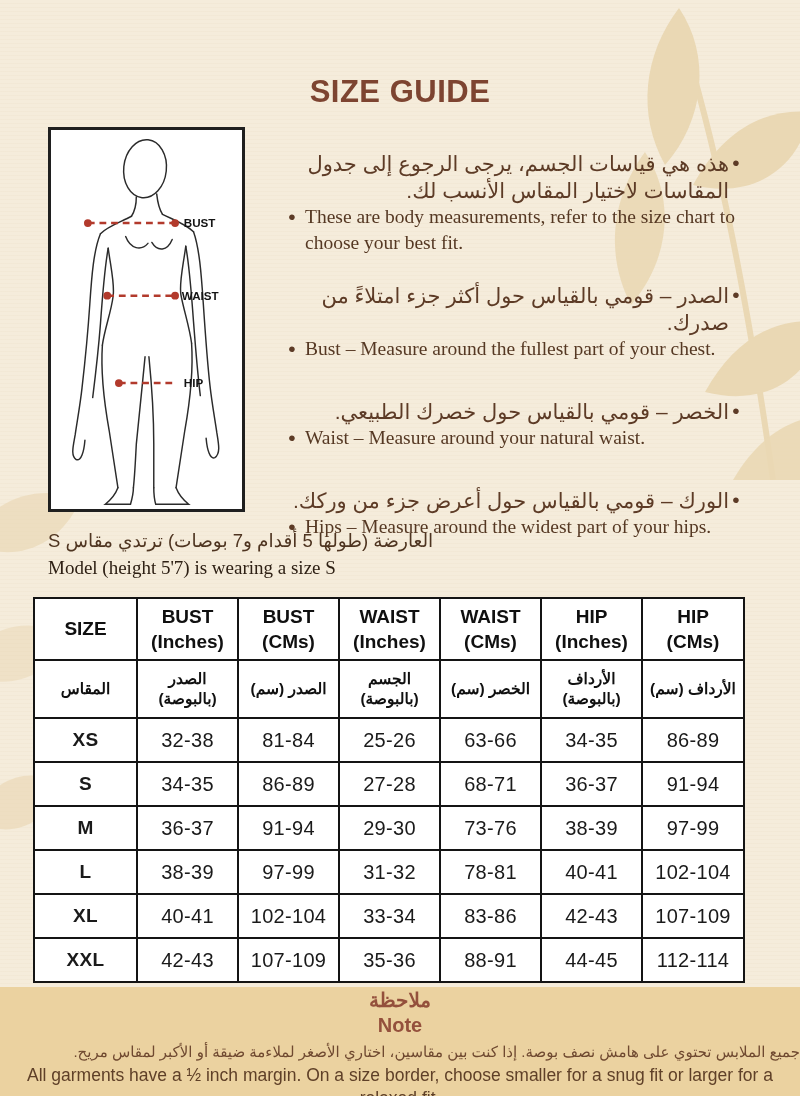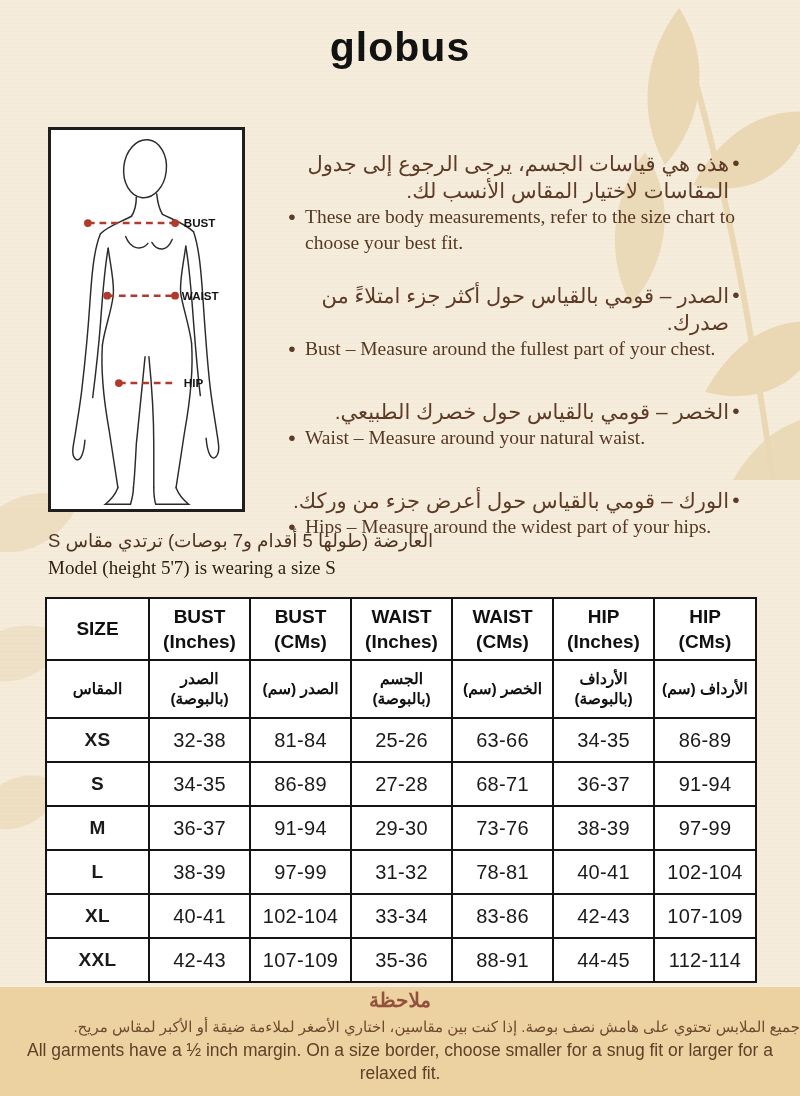--- a/index.html
+++ b/index.html
@@ -54,21 +54,21 @@
   .model-info .ar {
     direction:rtl; text-align:left; font-size:18.5px; line-height:28px; color:#4c3categories018;
     color:#4e3420;
   }
   .model-info .en {
     font-family:"Liberation Serif", serif; font-size:19px; line-height:26px; color:#2e2014;
   }
 
   
   table.size-table {
-    position:absolute; left:45px; top:597px; width:710px;
+    position:absolute; left:33px; top:597px; width:710px;
     border-collapse:collapse; table-layout:fixed; background:#ffffff;
   }
   table.size-table td, table.size-table th {
     border:2.5px solid #141414; text-align:center; vertical-align:middle; padding:0;
   }
   tr.hdr-en th { height:62px; font-size:19px; font-weight:700; line-height:1.32; color:#101010; }
   tr.hdr-en th span { display:block; }
   tr.hdr-ar th { height:58px; font-size:15.5px; font-weight:700; line-height:1.3; color:#101010; direction:rtl; }
   tr.hdr-ar th span { display:block; }
   tr.data-row td { height:44px; font-size:20px; font-weight:400; color:#1a1a1a; letter-spacing:0.3px; }
@@ -101,21 +101,21 @@
   </svg>
 
   <svg class="deco" style="left:0; top:470px; width:110px; height:430px;" viewBox="0 0 110 430">
     <g fill="#E9D6B1" opacity="0.6">
       <path d="M-35 70 C-2 25 42 14 80 30 C62 75 12 98 -35 70 Z"></path>
       <path d="M-45 195 C-8 152 35 146 68 168 C46 212 -2 226 -45 195 Z" opacity="0.8"></path>
       <path d="M-30 345 C0 302 38 296 64 318 C42 360 0 372 -30 345 Z"></path>
     </g>
   </svg>
 
-  <div class="logo">globus</div>
+  <div class="title">SIZE GUIDE</div>
 
   <div class="figure-box">
     <svg viewBox="0 0 197 385">
       <g stroke="#2b2b2b" stroke-width="1.5" fill="none" stroke-linecap="round">
         <ellipse cx="97" cy="37" rx="22" ry="30" transform="rotate(6 97 37)"></ellipse>
         <path d="M88 66 C88 74 87 80 83 86"></path>
         <path d="M109 63 C110 72 111 78 115 84"></path>
         <path d="M83 86 C72 92 59 96 51 104"></path>
         <path d="M115 84 C127 90 139 94 147 102"></path>
         <path d="M51 104 C44 121 42 147 40 177 C38 207 35 237 32 263 C30 281 27 297 25 311 C23 323 20 333 26 337 C31 339 34 329 35 317"></path>
@@ -324,17 +324,18 @@
       <td>35-36</td>
       <td>88-91</td>
       <td>44-45</td>
       <td>112-114</td>
     </tr>
   </tbody>
     </table>
 
   <div class="note">
     <div class="t-ar">ملاحظة</div>
+    <div class="t-en">Note</div>
     <div class="b-ar">جميع الملابس تحتوي على هامش نصف بوصة. إذا كنت بين مقاسين، اختاري الأصغر لملاءمة ضيقة أو الأكبر لمقاس مريح.</div>
     <div class="b-en">All garments have a ½ inch margin. On a size border, choose smaller for a snug fit or larger for a relaxed fit.</div>
   </div>
 
 </div>
 
 </body></html>

